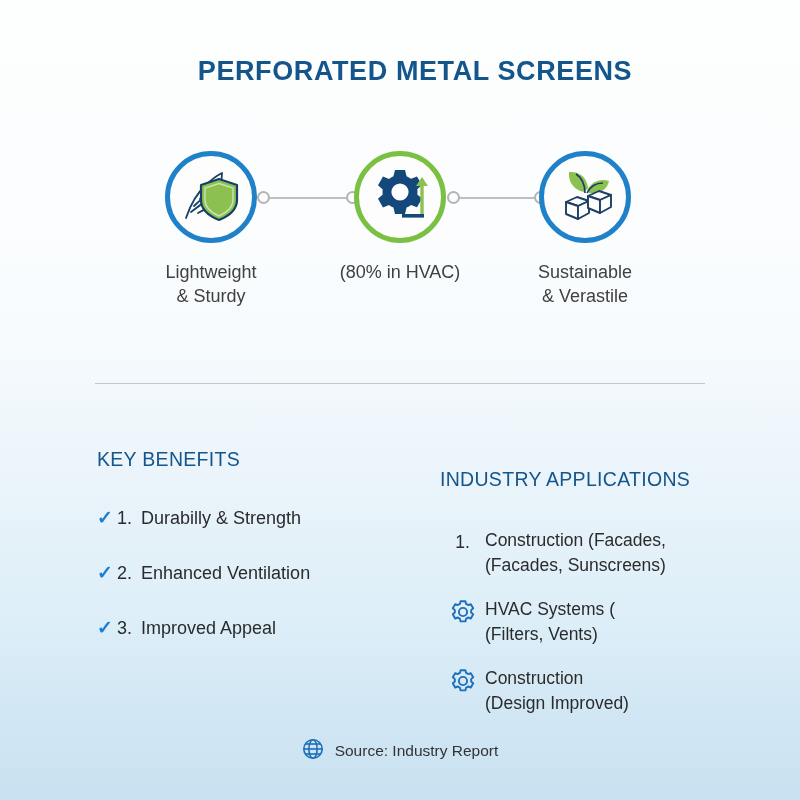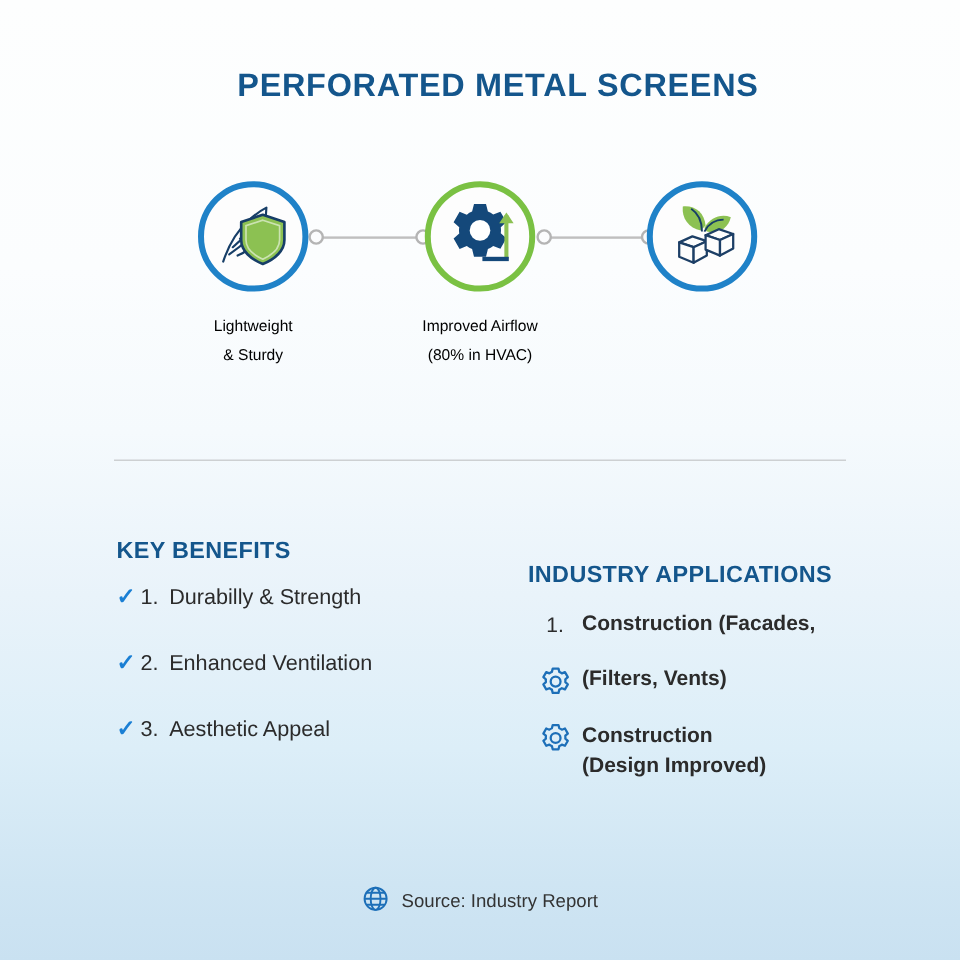--- a/index.html
+++ b/index.html
@@ -88,23 +88,23 @@
   .captions {
     position: absolute;
     top: 260px;
     left: 0;
     width: 800px;
     height: 80px;
   }
   .caption {
     position: absolute;
     text-align: center;
-    font-size: 13px;
+    font-size: 18px;
     line-height: 24px;
-    color: #000000;
+    color: #404040;
   }
   .cap-1 { left: 121px; width: 180px; }
   .cap-2 { left: 305px; width: 190px; }
   .cap-3 { left: 495px; width: 180px; }
 
   
   .divider {
     position: absolute;
     top: 383px;
     left: 95px;
@@ -112,24 +112,24 @@
     height: 1px;
     background: #c4c6c8;
   }
 
   
   .col-left  { position: absolute; top: 448px; left: 97px;  width: 330px; }
   .col-right { position: absolute; top: 468px; left: 440px; width: 300px; }
 
   .col-head {
     font-size: 19.5px;
-    font-weight: bold;
+    font-weight: normal;
     letter-spacing: 0.3px;
     color: #14568c;
-    margin-bottom: 16px;
+    margin-bottom: 37px;
   }
 
   .benefit {
     display: flex;
     align-items: baseline;
     margin-bottom: 34px;
     font-size: 18px;
     color: #2b2b2b;
   }
   .check {
@@ -160,21 +160,21 @@
     display: flex;
     justify-content: center;
     padding-top: 2px;
   }
   .app-num {
     font-size: 17.5px;
     color: #2b2b2b;
     line-height: 25px;
     padding-top: 0;
   }
-  .app-text { flex: 1; font-weight: bold; }
+  .app-text { flex: 1; }
   .app-line2 { display: block; }
 
   
   .footer {
     position: absolute;
     top: 738px;
     left: 0;
     width: 800px;
     display: flex;
     align-items: center;
@@ -254,24 +254,25 @@
     </span>
   </div>
 </div>
 
 <div class="captions">
   <div class="caption cap-1">
     <div>Lightweight</div>
     <div>&amp; Sturdy</div>
   </div>
   <div class="caption cap-2">
-    <div>Improved Airflow</div>
     <div>(80% in HVAC)</div>
   </div>
   <div class="caption cap-3">
+    <div>Sustainable</div>
+    <div>&amp; Verastile</div>
   </div>
 </div>
 
 <div class="divider"></div>
 
 <div class="col-left">
   <div class="col-head">KEY BENEFITS</div>
 
   <div class="benefit">
     <span class="check">✓</span>
@@ -281,46 +282,48 @@
 
   <div class="benefit">
     <span class="check">✓</span>
     <span class="bnum">2.</span>
     <span>Enhanced Ventilation</span>
   </div>
 
   <div class="benefit">
     <span class="check">✓</span>
     <span class="bnum">3.</span>
-    <span>Aesthetic Appeal</span>
+    <span>Improved Appeal</span>
   </div>
 </div>
 
 <div class="col-right">
   <div class="col-head">INDUSTRY APPLICATIONS</div>
 
   <div class="app">
     <span class="app-marker">
       <span class="app-num">1.</span>
     </span>
     <span class="app-text">
       <span class="app-line2">Construction (Facades,</span>
+      <span class="app-line2">(Facades, Sunscreens)</span>
     </span>
   </div>
 
   <div class="app">
     <span class="app-marker">
       <svg width="26" height="26" viewBox="0 0 26 26">
         <g fill="none" stroke="#1d6fb8" stroke-width="1.9" stroke-linejoin="round">
           <path d="M10.6 2.2 h4.8 l0.7 2.7 a8.6 8.6 0 0 1 2.1 1.2 l2.6-1 2.4 4.2 -2.1 1.8 a8.6 8.6 0 0 1 0 2.4 l2.1 1.8 -2.4 4.2 -2.6-1 a8.6 8.6 0 0 1 -2.1 1.2 l-0.7 2.7 h-4.8 l-0.7-2.7 a8.6 8.6 0 0 1 -2.1 -1.2 l-2.6 1 -2.4-4.2 2.1-1.8 a8.6 8.6 0 0 1 0-2.4 l-2.1-1.8 2.4-4.2 2.6 1 a8.6 8.6 0 0 1 2.1 -1.2 Z"></path>
           <circle cx="13" cy="13" r="4.1"></circle>
         </g>
       </svg>
     </span>
     <span class="app-text">
+      <span class="app-line2">HVAC Systems (</span>
       <span class="app-line2">(Filters, Vents)</span>
     </span>
   </div>
 
   <div class="app">
     <span class="app-marker">
       <svg width="26" height="26" viewBox="0 0 26 26">
         <g fill="none" stroke="#1d6fb8" stroke-width="1.9" stroke-linejoin="round">
           <path d="M10.6 2.2 h4.8 l0.7 2.7 a8.6 8.6 0 0 1 2.1 1.2 l2.6-1 2.4 4.2 -2.1 1.8 a8.6 8.6 0 0 1 0 2.4 l2.1 1.8 -2.4 4.2 -2.6-1 a8.6 8.6 0 0 1 -2.1 1.2 l-0.7 2.7 h-4.8 l-0.7-2.7 a8.6 8.6 0 0 1 -2.1 -1.2 l-2.6 1 -2.4-4.2 2.1-1.8 a8.6 8.6 0 0 1 0-2.4 l-2.1-1.8 2.4-4.2 2.6 1 a8.6 8.6 0 0 1 2.1 -1.2 Z"></path>
           <circle cx="13" cy="13" r="4.1"></circle>

